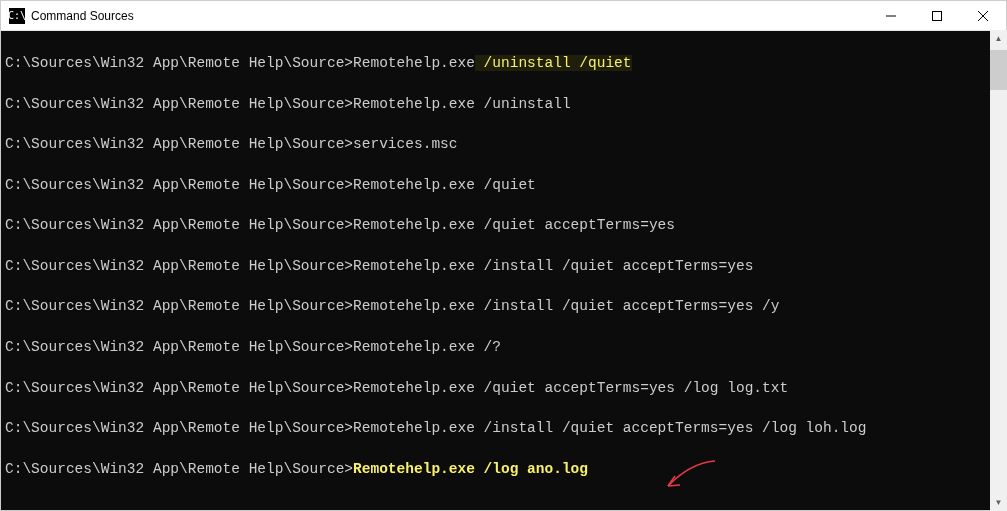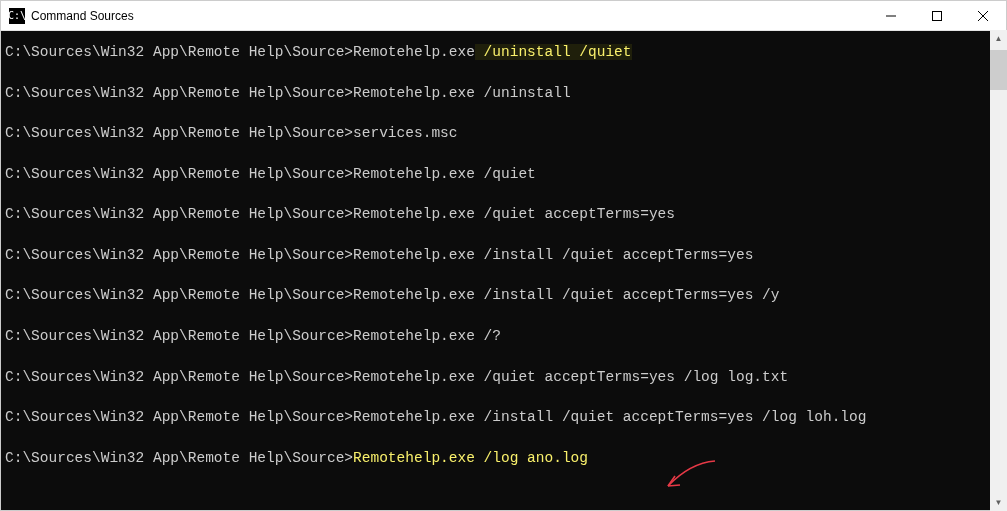--- a/index.html
+++ b/index.html
@@ -63,41 +63,42 @@
       width: 10px;
       height: 10px;
     }
     .terminal {
       flex: 1;
       background: #0c0c0c;
       color: #cccccc;
       font-family: Consolas, "Courier New", monospace;
       font-size: 14.5px;
       line-height: 1.35;
-      padding: 12px 4px 4px 4px;
+      padding: 23px 4px 4px 4px;
       overflow: hidden;
       position: relative;
       white-space: pre;
     }
     .terminal-line {
       margin-bottom: 21px;
       white-space: pre;
     }
     .terminal-line:last-child {
       margin-bottom: 0;
     }
     .prompt-path {
       color: #cccccc;
     }
     .cmd-highlight {
       color: #f9f06b;
       background: rgba(255,255,0,0.08);
     }
     .cmd-yellow {
       color: #f9f06b;
+      font-weight: bold;
     }
     .scrollbar {
       position: absolute;
       right: 0;
       top: 30px;
       bottom: 0;
       width: 17px;
       background: #f0f0f0;
     }
     .scrollbar-thumb {

